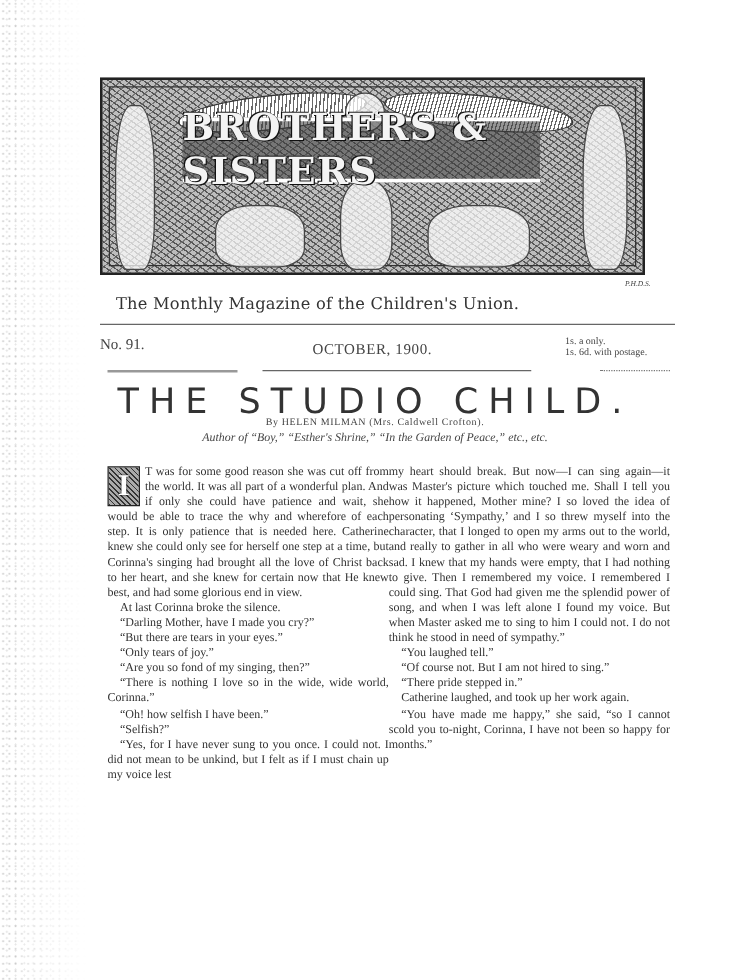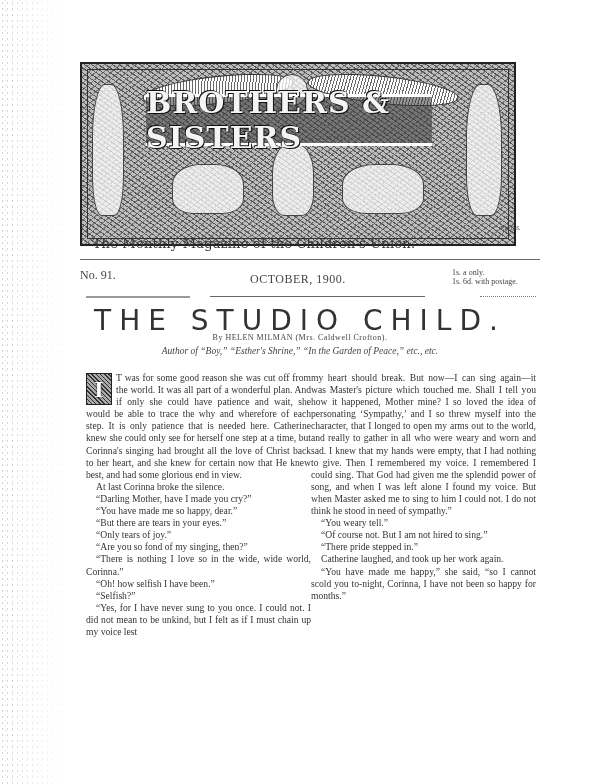--- a/index.html
+++ b/index.html
@@ -16,21 +16,21 @@
         radial-gradient(circle, rgba(0,0,0,0.35) 0.6px, transparent 1px),
         radial-gradient(circle, rgba(0,0,0,0.25) 0.6px, transparent 1px);
       background-size: 5px 6px, 7px 5px;
       background-position: 0 0, 2px 3px;
       opacity: 0.55;
       -webkit-mask-image: linear-gradient(to right, #000 0%, rgba(0,0,0,0.5) 40%, transparent 100%);
       mask-image: linear-gradient(to right, #000 0%, rgba(0,0,0,0.5) 40%, transparent 100%);
     }
     
     .banner {
-      position: absolute; left: 80px; top: 62px; width: 436px; height: 184px;
+      position: absolute; left: 80px; top: 62px; width: 436px; height: 158px;
       border: 2px solid #222;
       box-sizing: border-box;
       background:
         repeating-linear-gradient(35deg, #555 0 1px, transparent 1px 4px),
         repeating-linear-gradient(-40deg, #777 0 1px, transparent 1px 5px),
         #bdbdbd;
       overflow: hidden;
     }
     .banner .inner {
       position: absolute; left: 5px; top: 5px; right: 5px; bottom: 5px;
@@ -127,30 +127,29 @@
 <div class="rule" style="left:480px;top:296px;width:56px;border-top:1px dotted #777;"></div>
 
 <h1 class="story-title" style="margin:0;">THE STUDIO CHILD.</h1>
 <div class="byline">By HELEN MILMAN (Mrs. Caldwell Crofton).</div>
 <div class="authorline">Author of “Boy,” “Esther's Shrine,” “In the Garden of Peace,” etc., etc.</div>
 
 <div class="col left">
   <p class="noindent"><span class="dropcap">I</span><span>T was for some good reason she was cut off from the world. It was all part of a wonderful plan. And if only she could have patience and wait, she would be able to trace the why and wherefore of each step. It is only patience that is needed here. Catherine knew she could only see for herself one step at a time, but Corinna's singing had brought all the love of Christ back to her heart, and she knew for certain now that He knew best, and had some glorious end in view.</span></p>
   <p>At last Corinna broke the silence.</p>
   <p>“Darling Mother, have I made you cry?”</p>
-  <p>“You have made me so happy, dear.”</p>
   <p>“But there are tears in your eyes.”</p>
   <p>“Only tears of joy.”</p>
   <p>“Are you so fond of my singing, then?”</p>
   <p>“There is nothing I love so in the wide, wide world, Corinna.”</p>
   <p>“Oh! how selfish I have been.”</p>
   <p>“Selfish?”</p>
   <p>“Yes, for I have never sung to you once. I could not. I did not mean to be unkind, but I felt as if I must chain up my voice lest</p>
 </div>
 
 <div class="col right">
   <p class="noindent">my heart should break. But now—I can sing again—it was Master's picture which touched me. Shall I tell you how it happened, Mother mine? I so loved the idea of personating ‘Sympathy,’ and I so threw myself into the character, that I longed to open my arms out to the world, and really to gather in all who were weary and worn and sad. I knew that my hands were empty, that I had nothing to give. Then I remembered my voice. I remembered I could sing. That God had given me the splendid power of song, and when I was left alone I found my voice. But when Master asked me to sing to him I could not. I do not think he stood in need of sympathy.”</p>
-  <p>“You weary tell.”</p>
+  <p>“You laughed tell.”</p>
   <p>“Of course not. But I am not hired to sing.”</p>
   <p>“There pride stepped in.”</p>
   <p>Catherine laughed, and took up her work again.</p>
   <p>“You have made me happy,” she said, “so I cannot scold you to-night, Corinna, I have not been so happy for months.”</p>
 </div>
 
 </body></html>

